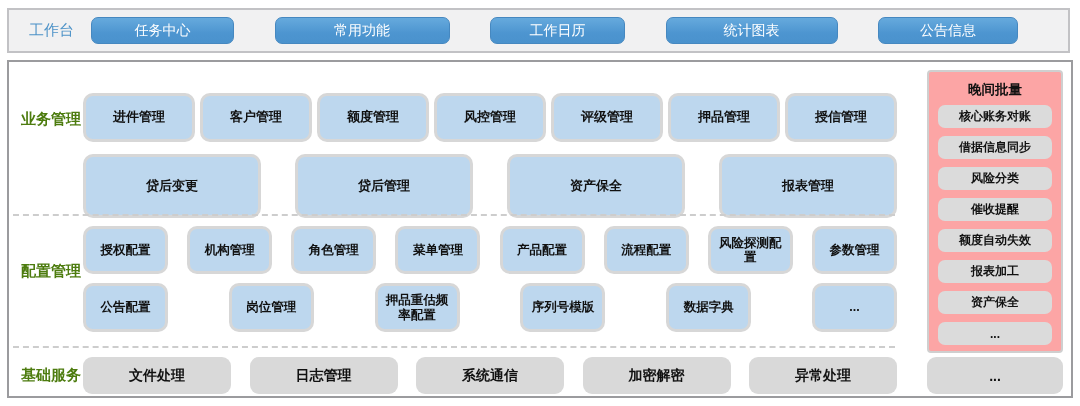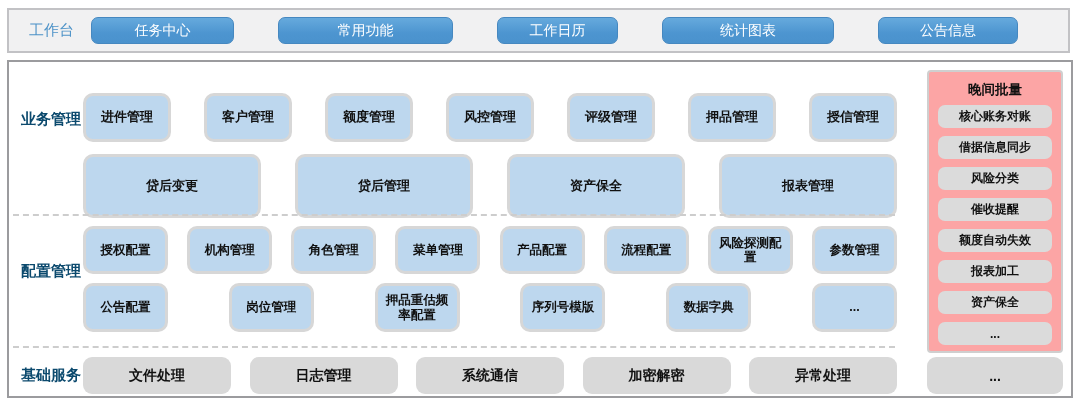--- a/index.html
+++ b/index.html
@@ -10,42 +10,42 @@
   
   .topbar { position:absolute; left:7px; top:8px; width:1063px; height:45px;
     background:#f1f1f2; border:2px solid #c2c2c5; display:flex; align-items:center;
     padding:0 50px 0 20px; }
   .topbar-label { flex:none; width:62px; font-size:15px; color:#4e93c8; }
   .topbar-buttons { flex:1; display:flex; justify-content:space-between; align-items:center; }
   .blue-btn { height:27px; border-radius:7px; border:1px solid #4688c0;
     background:linear-gradient(180deg,#66aadd 0%,#4d95d0 60%,#4a92cd 100%);
     color:#ffffff; font-size:14px; display:flex; align-items:center; justify-content:center;
     cursor:pointer; }
-  .w143 { width:143px; } .w175 { width:175px; } .w120 { width:121px; }
+  .w143 { width:143px; } .w175 { width:175px; } .w120 { width:135px; }
   .w146 { width:172px; } .w140 { width:140px; }
 
   
   .main { position:absolute; left:7px; top:60px; width:1066px; height:338px;
     background:#ffffff; border:2px solid #9b9b9e; }
 
-  .section-label { position:absolute; left:12px; font-size:15px; font-weight:bold; color:#0c4a6e; }
+  .section-label { position:absolute; left:12px; font-size:15px; font-weight:bold; color:#4d7c0f; }
   .lbl-business { top:48px; } .lbl-config { top:200px; } .lbl-base { top:304px; }
 
   .row { position:absolute; left:74px; width:814px; display:flex;
     justify-content:space-between; align-items:stretch; }
   .biz-row1 { top:31px;  height:49px; }
   .biz-row2 { top:92px;  height:64px;justify-content:space-between; }
   .cfg-row1 { top:164px; height:48px; }
   .cfg-row2 { top:221px; height:49px; }
   .base-row { top:295px; height:37px; }
 
   .blue-box { background:#bdd7ee; border:3px solid #d7d7d7; border-radius:10px;
     display:flex; align-items:center; justify-content:center; text-align:center;
     font-weight:bold; font-size:13px; line-height:1.15; padding:2px 3px; cursor:pointer; }
-  .bb-sm { width:88px; }
+  .bb-sm { width:112px; }
   .bb-wide { width:178px; }
   .bb-cfg { width:85px; font-size:12.5px; }
 
   .gray-box { background:#d9d9d9; border-radius:9px; display:flex; align-items:center;
     justify-content:center; text-align:center; font-weight:bold; font-size:14px;
     cursor:pointer; }
   .gb-base { width:148px; }
 
   .dash { position:absolute; left:4px; width:882px; border-top:2px dashed #cdcdcd; }
   .dash1 { top:152px; } .dash2 { top:284px; }

